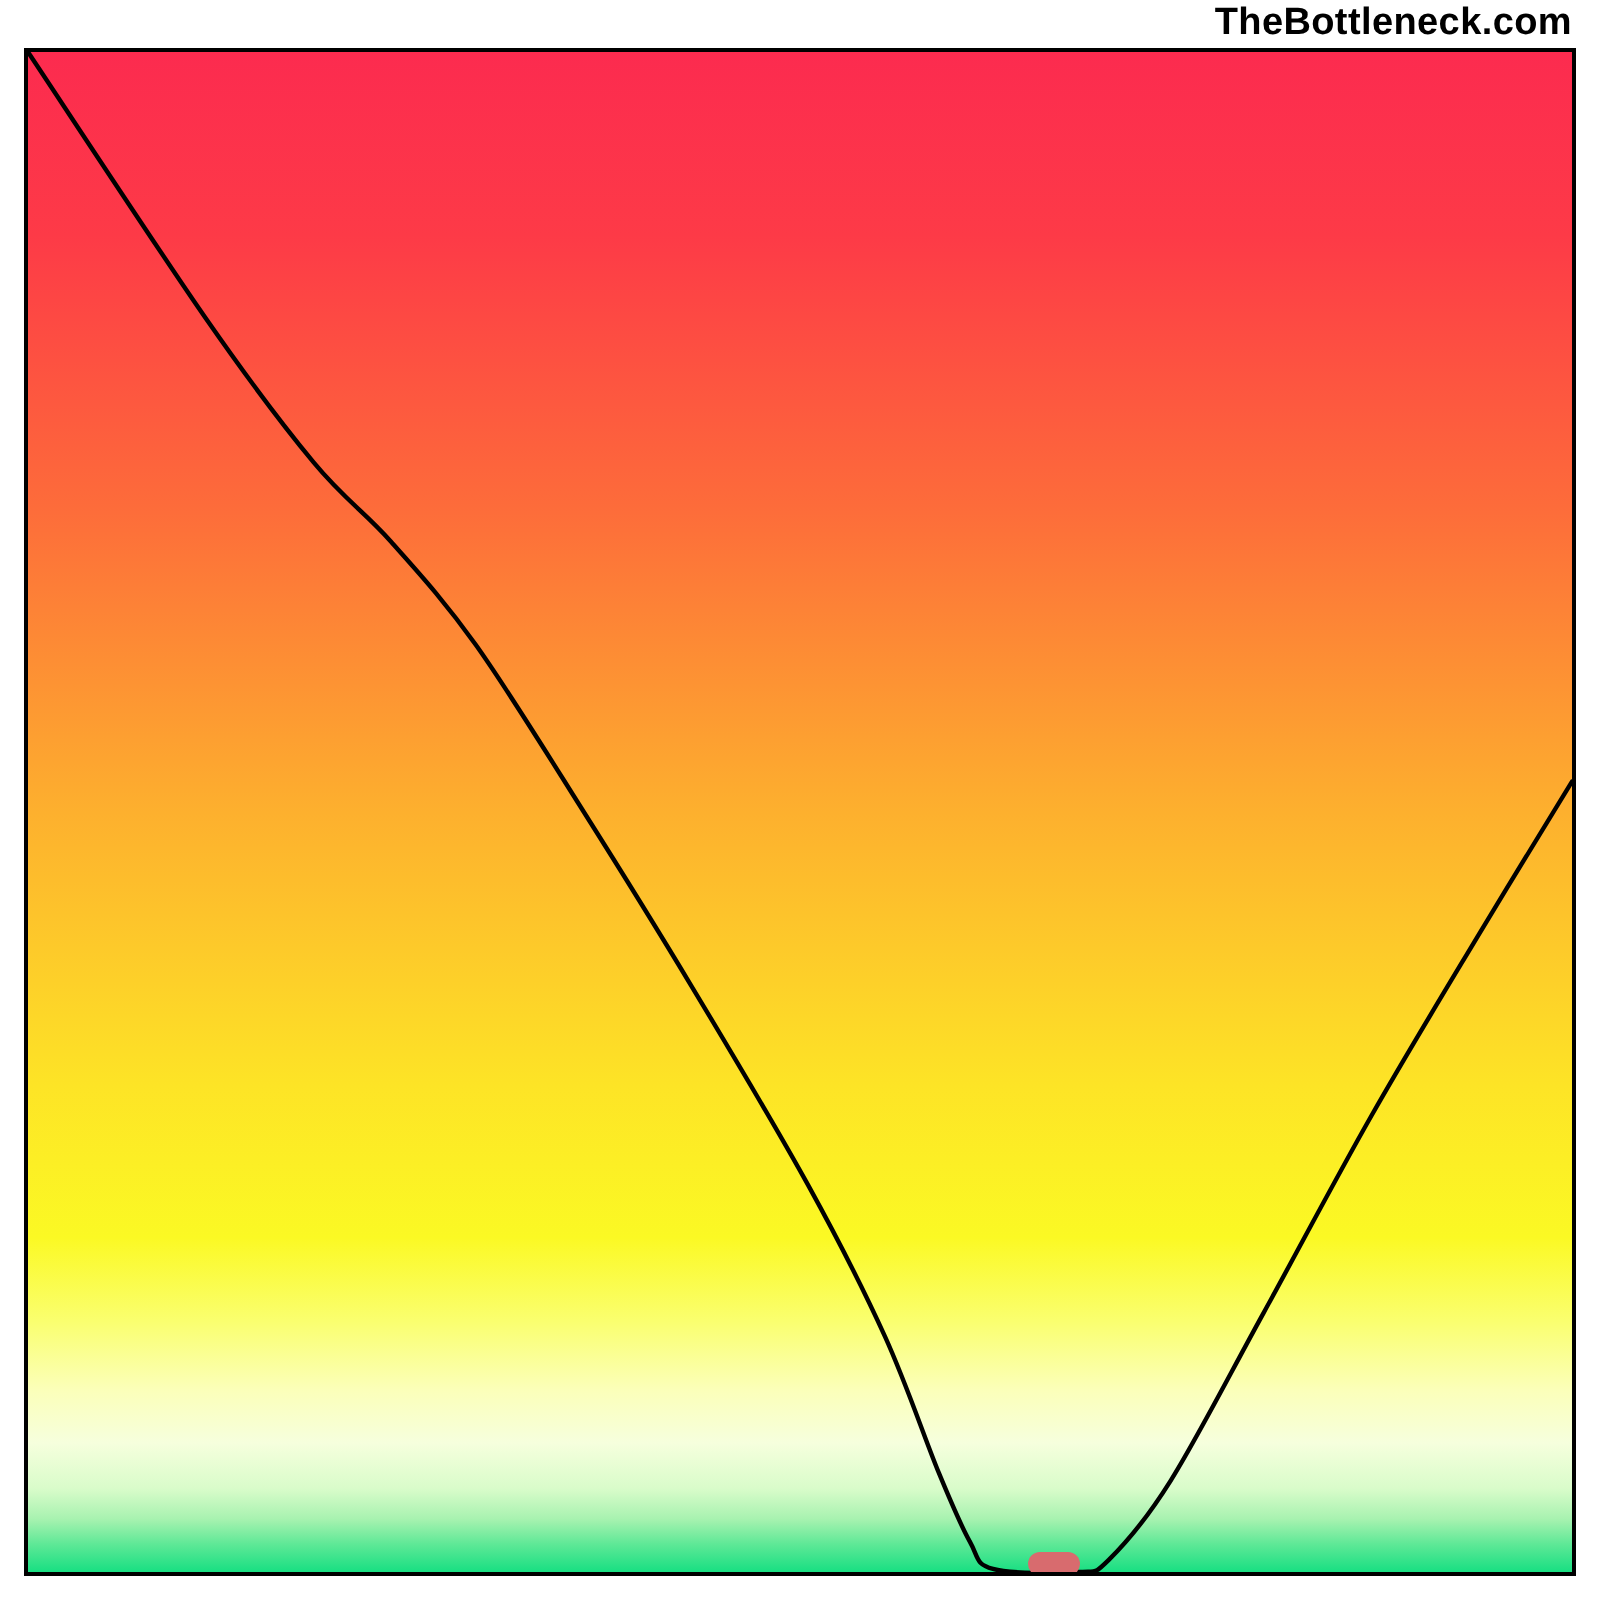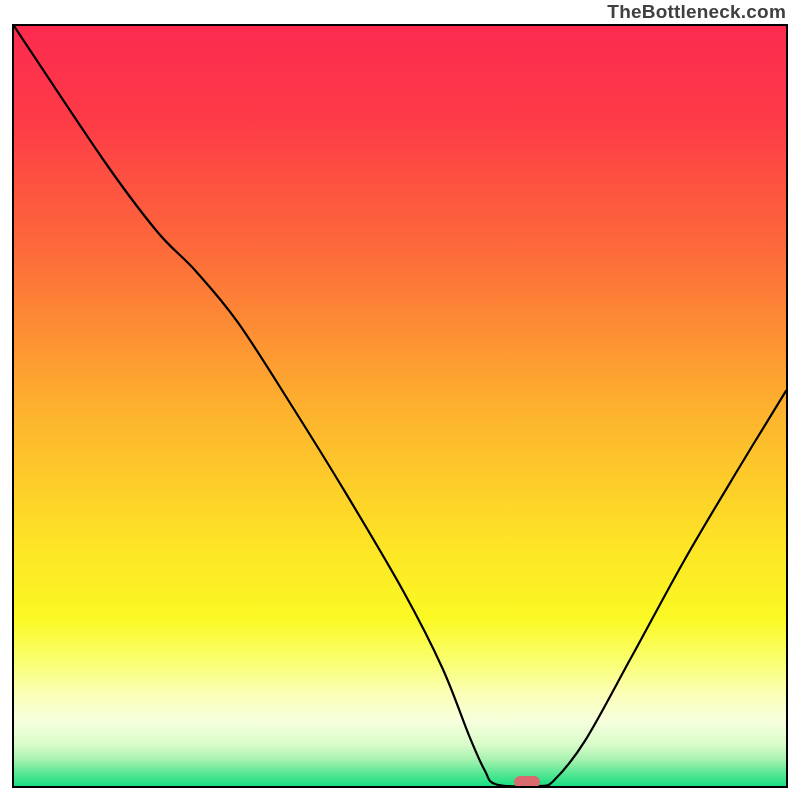--- a/index.html
+++ b/index.html
@@ -34,21 +34,21 @@
     position: absolute;
     inset: 0;
     width: 100%;
     height: 100%;
   }
   .watermark {
     position: absolute;
     top: 2px;
     right: 14px;
     font: 600 19px/1 -apple-system, Segoe UI, Arial, sans-serif;
-    color: #404040;
+    color: #000000;
     letter-spacing: 0.2px;
   }
   .marker {
     position: absolute;
     width: 26px;
     height: 12px;
     border-radius: 6px;
     background: #d86b6e;
     transform: translate(-50%, -50%);
   }

